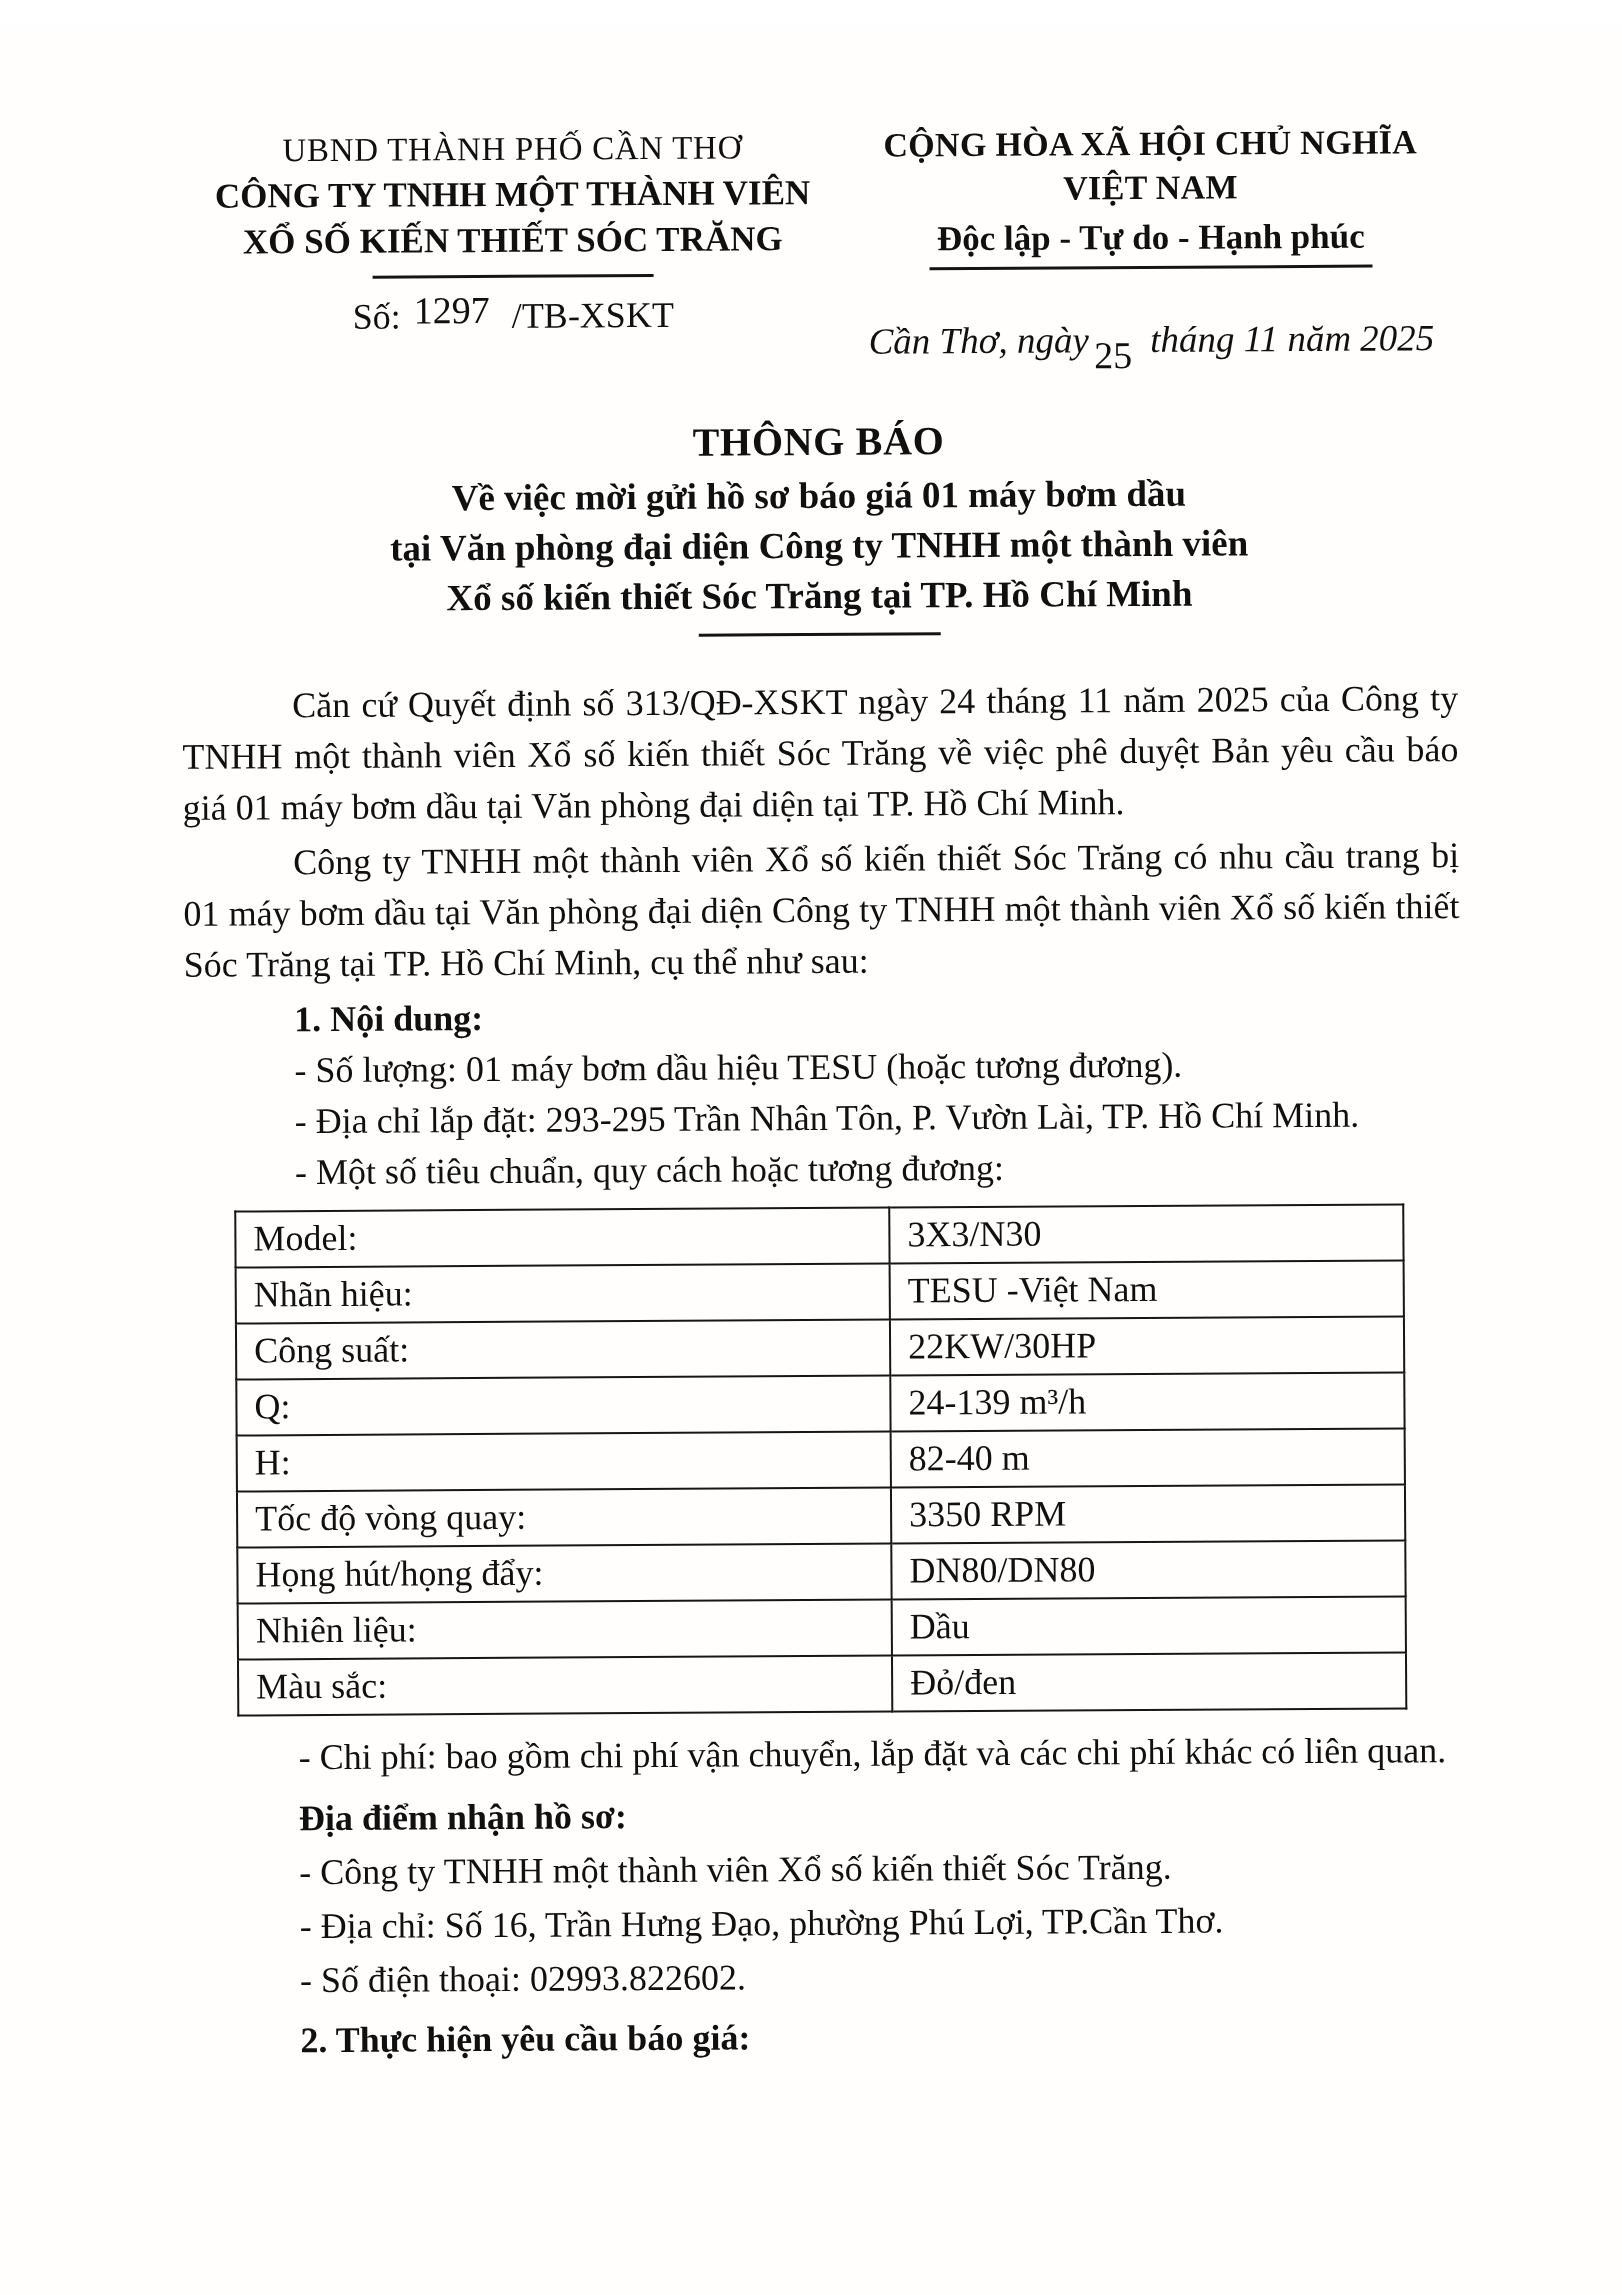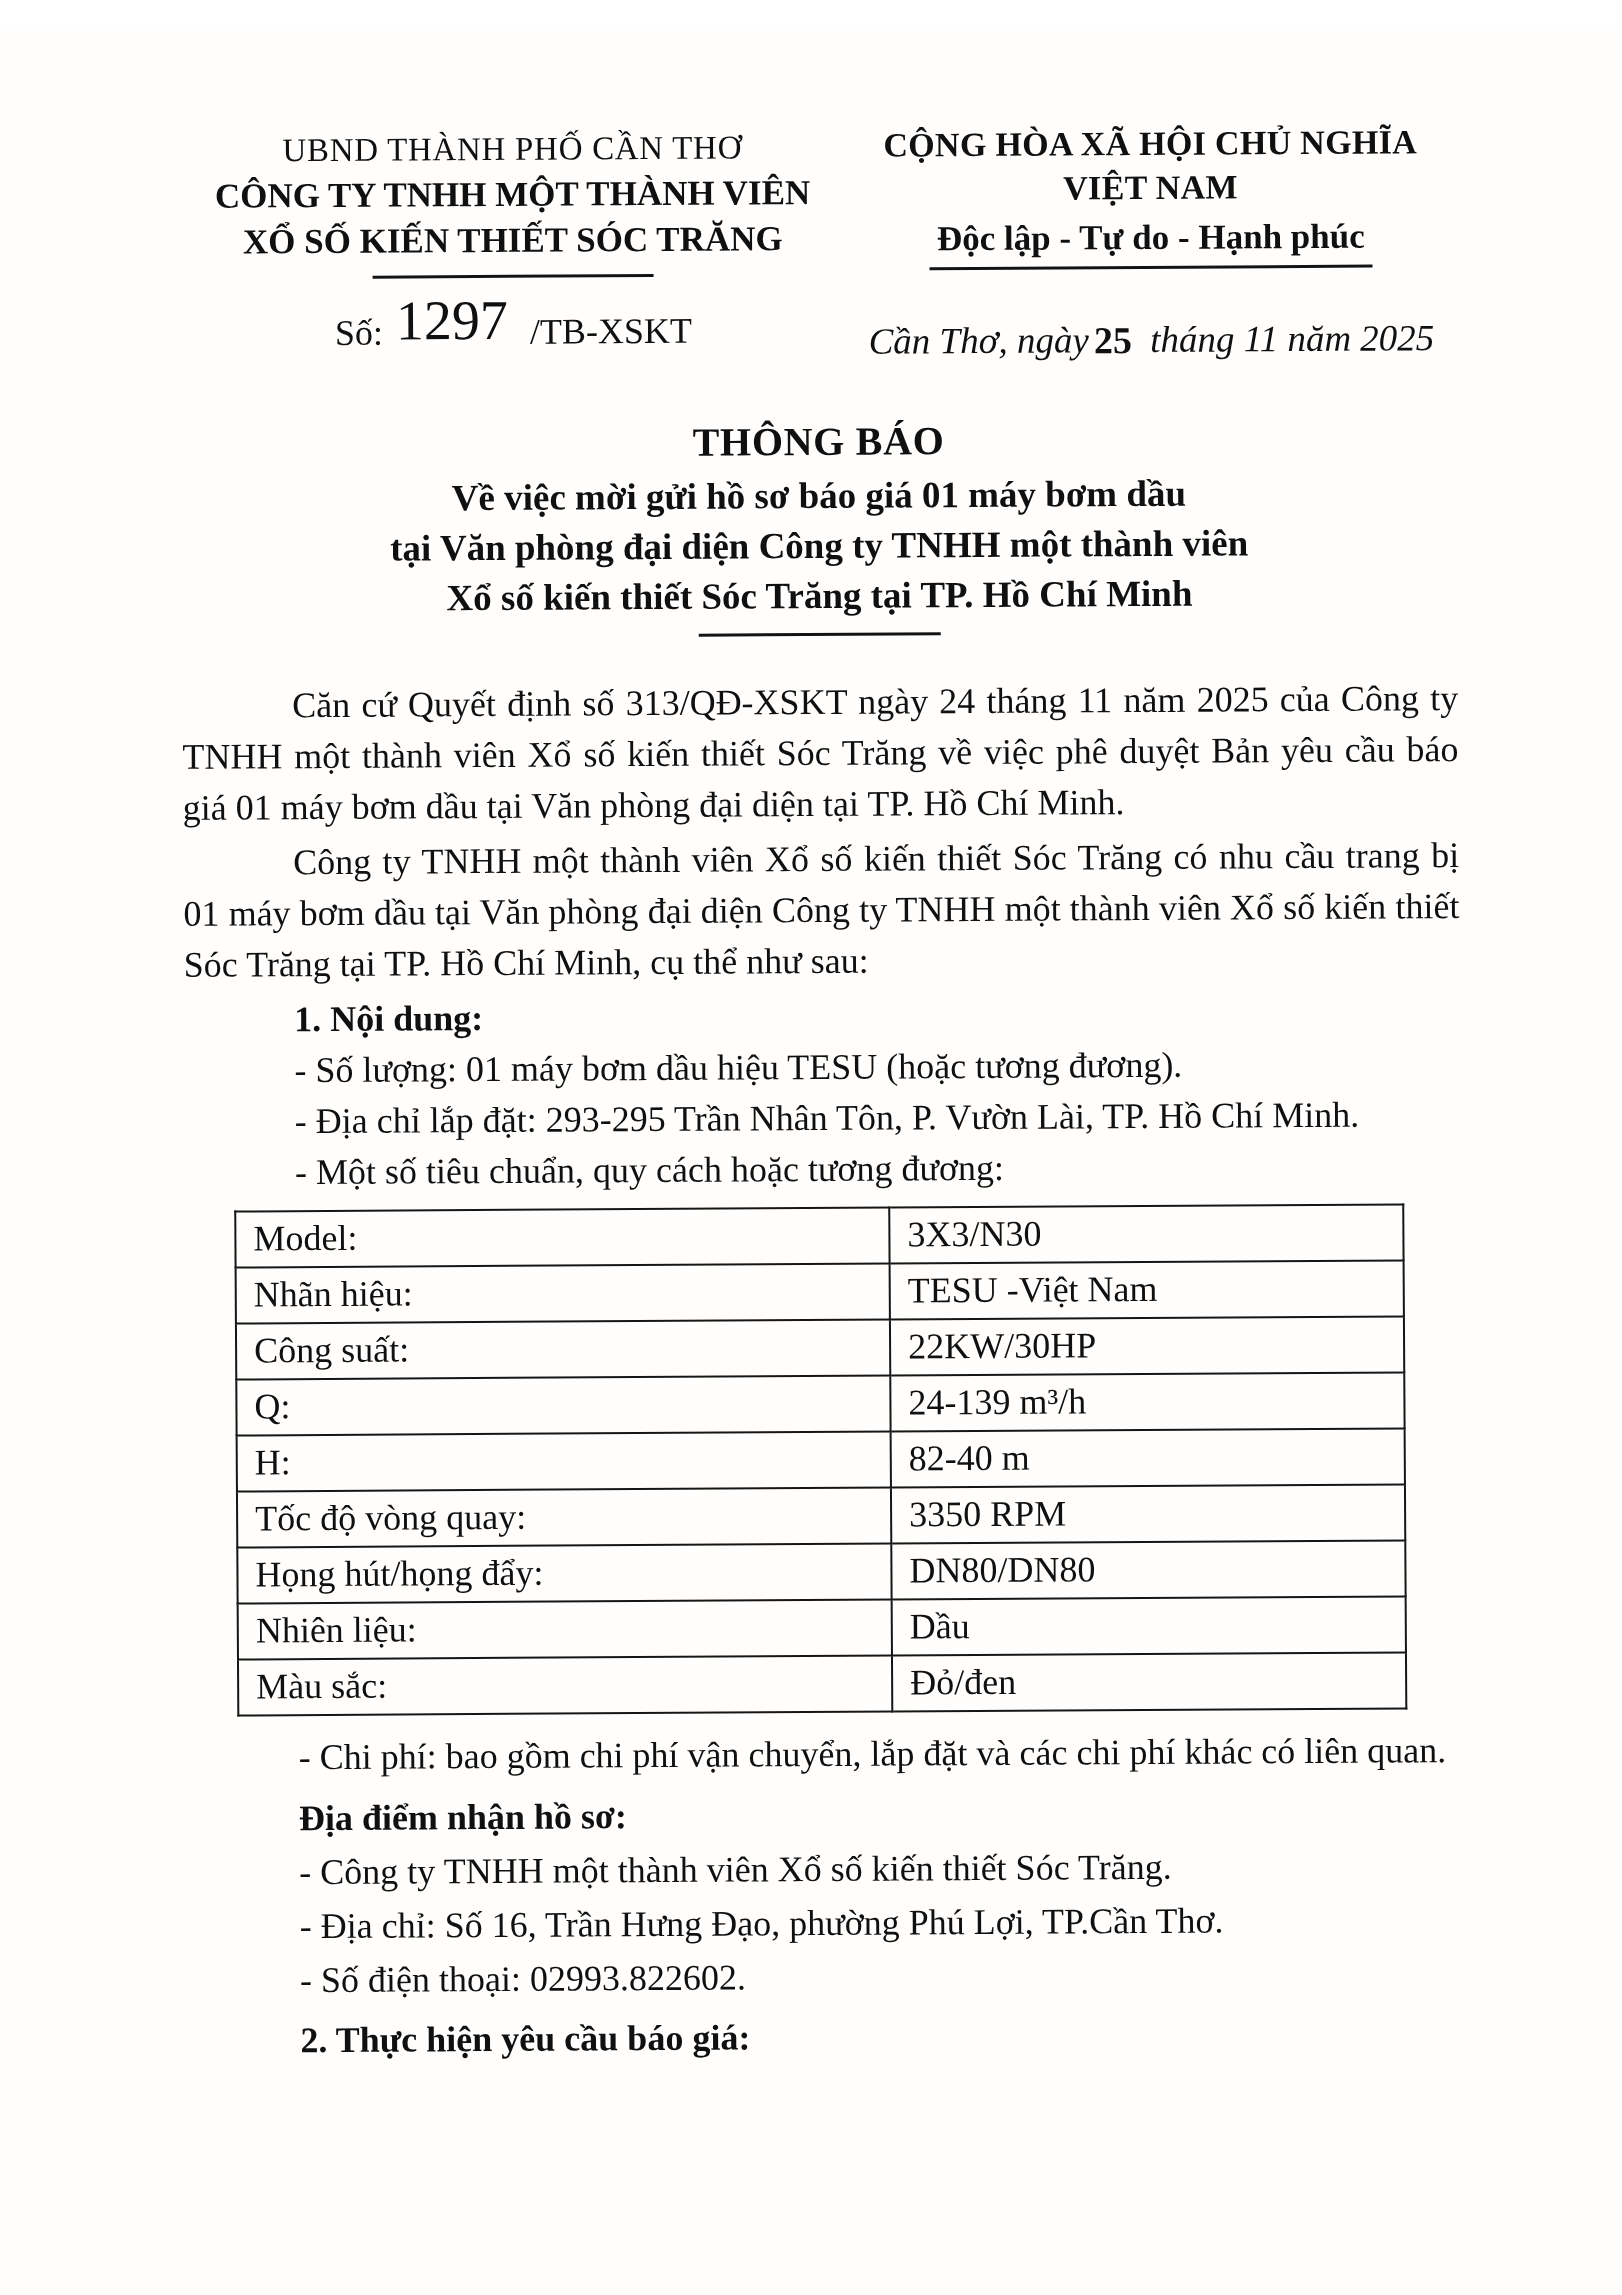--- a/index.html
+++ b/index.html
@@ -21,32 +21,32 @@
 
   
   .hdr { display: flex; }
   .hdr-left  { width: 667px; text-align: center; }
   .hdr-right { flex: 1; text-align: center; }
 
   .hdr-left .l1 { font-size: 33px; line-height: 46px; letter-spacing: 0.7px; }
   .hdr-left .l2, .hdr-left .l3 { font-size: 35px; line-height: 46px; font-weight: bold; }
   .hdr-rule-left { width: 281px; height: 3.3px; background: #141414; margin: 10.5px auto 0; }
   .so-line { margin-top: 15.7px; font-size: 36px; }
-  .so-num  { font-size: 56px; position: relative; top: -5.2px; margin: 0 22px 0 13px; }
+  .so-num  { font-size: 38px; position: relative; top: -5.2px; margin: 0 22px 0 13px; }
 
   .hdr-right .r1 { font-size: 34px; line-height: 44px; font-weight: bold; letter-spacing: 0.3px; }
   .hdr-right .r2 {
     display: inline-block;
     font-size: 35px; font-weight: bold;
     border-bottom: 3.3px solid #141414;
     padding: 1.3px 7.9px 7.9px;
     margin-top: 6.5px;
   }
   .date-line { margin-top: 48px; font-size: 37px; font-style: italic; }
-  .date-day  { font-style: normal; font-size: 38px; position: relative; top: 1px; margin: 0 18.3px 0 5.2px; font-weight: bold; }
+  .date-day  { font-style: normal; font-size: 38px; position: relative; top: 16px; margin: 0 18.3px 0 5.2px; }
 
   
   .title-block { text-align: center; margin-top: 55px; }
   .title-main  { font-size: 40px; font-weight: bold; letter-spacing: 0.7px; }
   .title-sub   { font-size: 37px; font-weight: bold; line-height: 50px; }
   .title-sub.first { margin-top: 6.5px; }
   .title-rule  { width: 242px; height: 3.3px; background: #141414; margin: 11.8px auto 0; }
 
   
   .body { margin-top: 41px; font-size: 36px; line-height: 51px; text-align: justify; }

